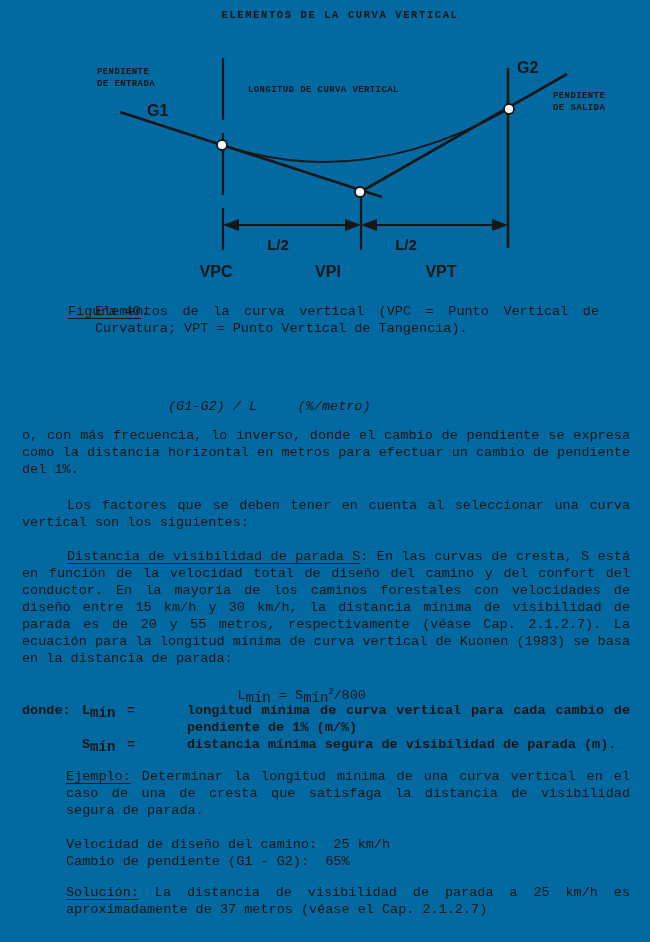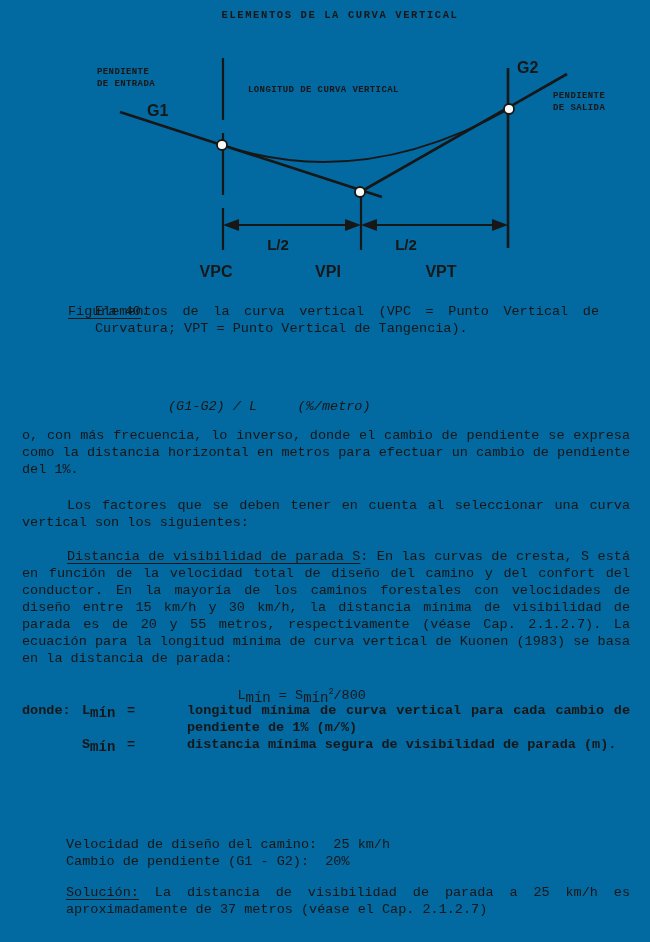--- a/index.html
+++ b/index.html
@@ -112,21 +112,24 @@
       <span class="def">longitud mínima de curva vertical para cada cambio de pendiente de 1% (m/%)</span>
     </div>
     <div class="donde-grid">
       <span></span>
       <span><span>S</span><sub>mín</sub></span>
       <span>=</span>
       <span class="def">distancia mínima segura de visibilidad de parada (m).</span>
     </div>
   </div>
 
+  <div class="block" style="left:66px;top:768px;width:564px;">
+    <span class="u">Ejemplo:</span><span>  Determinar la longitud mínima de una curva vertical en el caso de una de cresta que satisfaga la distancia de visibilidad segura de parada.</span>
+  </div>
 
   <div class="block pre" style="left:66px;top:836px;">Velocidad de diseño del camino:  25 km/h</div>
-  <div class="block pre" style="left:66px;top:853px;">Cambio de pendiente (G1 - G2):  20%</div>
+  <div class="block pre" style="left:66px;top:853px;">Cambio de pendiente (G1 - G2):  65%</div>
 
   <div class="block" style="left:66px;top:884px;width:564px;">
     <span class="u">Solución:</span><span>  La distancia de visibilidad de parada a 25 km/h es aproximadamente de 37 metros (véase el Cap. 2.1.2.7)</span>
   </div>
 
 </div>
 
 </body></html>

